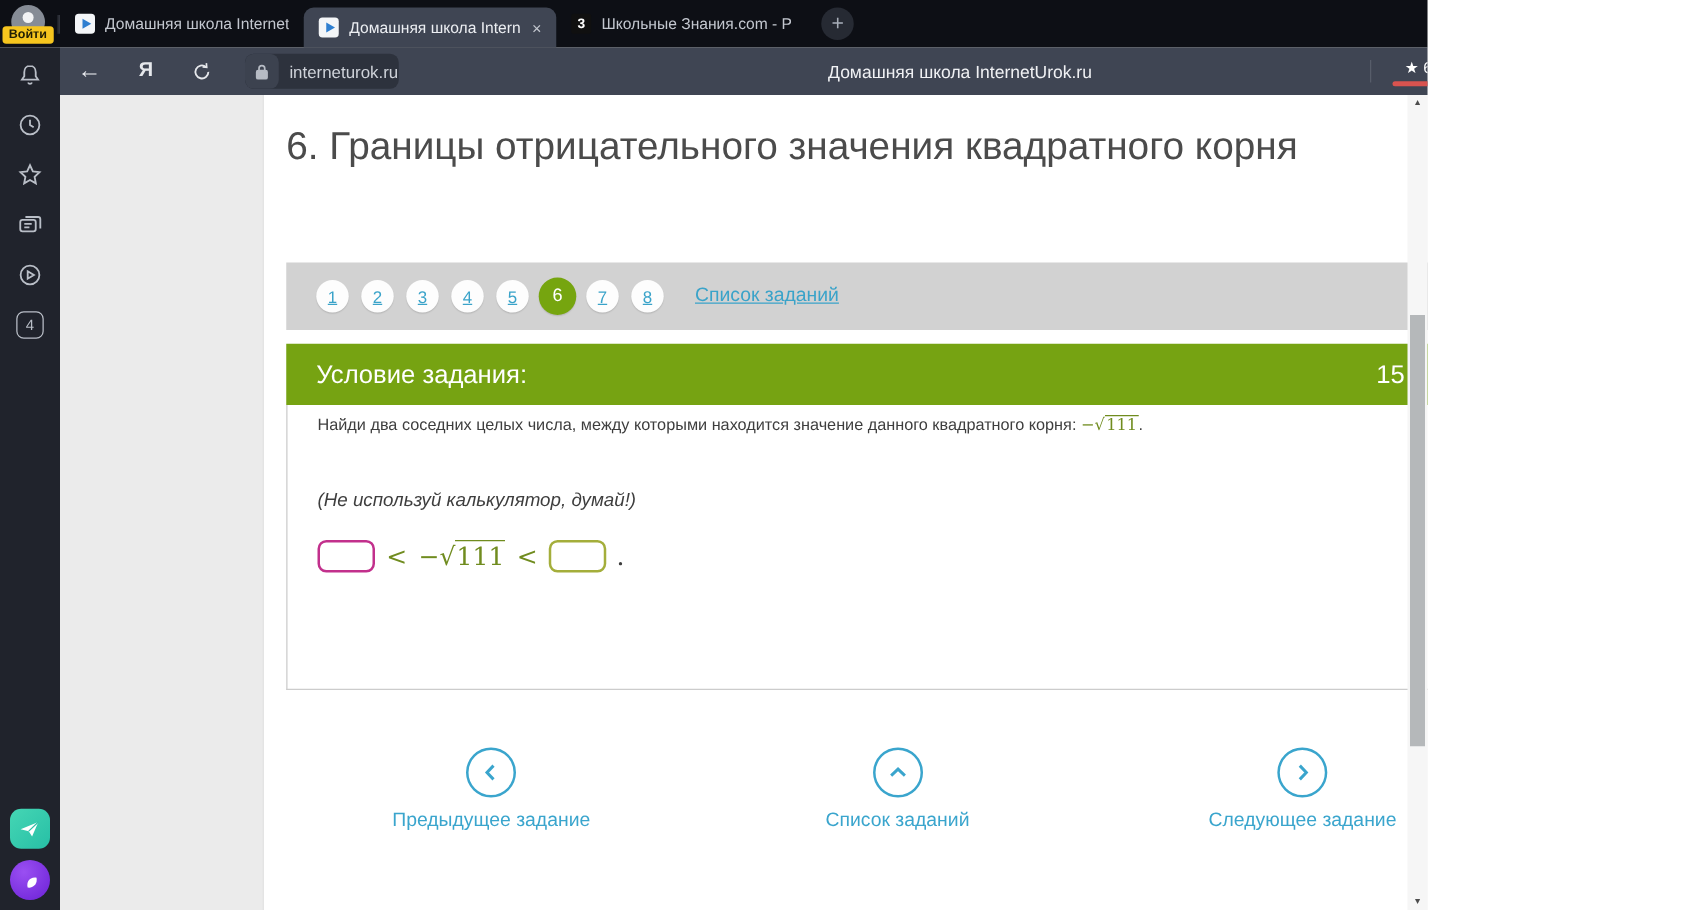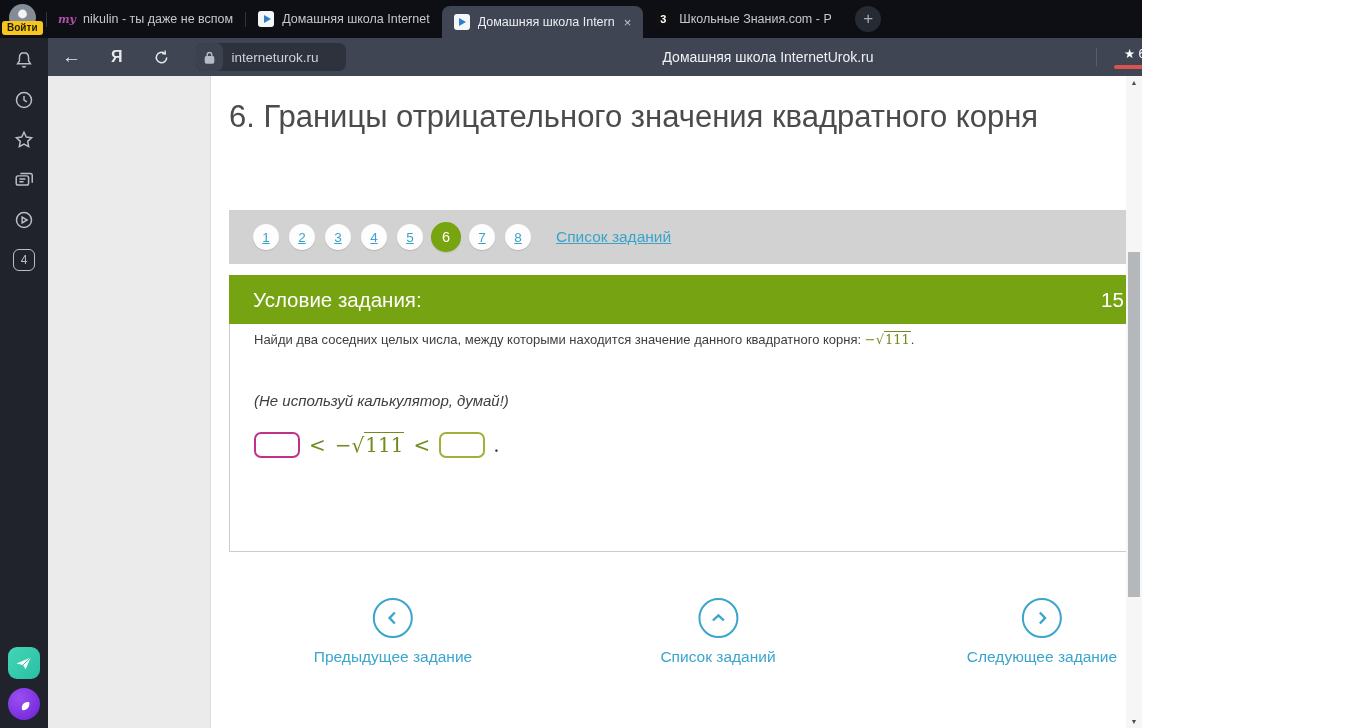--- a/index.html
+++ b/index.html
@@ -25,21 +25,21 @@
   .tabbar-right { margin-left:auto; display:flex; align-items:center; gap:29px; padding-right:18px; color:#ccd0d7; }
   .tb-ico { width:18px; height:18px; display:flex; align-items:center; justify-content:center; }
   .min-line { width:11px; height:2px; background:#ccd0d7; margin-top:8px; }
   .close-x { font-size:17px; }
 
   
   .toolbar { position:absolute; left:48px; top:38px; width:1318px; height:38px; background:#3f4553; display:flex; align-items:center; color:#e6e8ec; }
   .back-arrow { font-size:19px; margin-left:14px; }
   .ya-logo { font-size:16px; margin-left:30px; font-weight:bold; }
   .reload-ico { margin-left:30px; display:flex; }
-  .urlpill { display:flex; align-items:center; background:#2d323d; border-radius:7px; height:28px; margin-left:26px; padding-right:27px; overflow:hidden; }
+  .urlpill { display:flex; align-items:center; background:#2d323d; border-radius:7px; height:28px; margin-left:26px; padding-right:0; overflow:hidden; }
   .lockbox { width:27px; height:28px; background:#3c424f; border-radius:7px; display:flex; align-items:center; justify-content:center; margin-right:9px; }
   .url-text { font-size:13.5px; color:#ced2d9; }
   .pagetitle { position:absolute; left:300px; width:840px; text-align:center; font-size:14px; color:#f0f1f4; }
   .toolbar-right { margin-left:auto; display:flex; align-items:center; gap:17px; padding-right:13px; }
   .vsep { width:1px; height:18px; background:#575d6a; }
   .reviews { display:flex; flex-direction:column; align-items:center; gap:4px; }
   .reviews-line { font-size:12.5px; color:#fff; white-space:nowrap; }
   .reviews-bar { width:106px; height:4px; border-radius:2px; background:#d9534f; overflow:hidden; }
   .reviews-bar .green { width:79%; height:100%; background:#5cb860; }
   .dl-wrap { display:flex; flex-direction:column; align-items:center; }
@@ -102,24 +102,20 @@
     <div class="avatar-wrap">
       <div class="avatar-circle">
         <svg width="27" height="27" viewBox="0 0 27 27">
             <circle cx="13.5" cy="10" r="4.4" fill="#f2f3f5"></circle>
             <path d="M4.5 25c1.5-6 16.5-6 18 0z" fill="#f2f3f5"></path>
           </svg>
       </div>
       <div class="login-badge">Войти</div>
     </div>
     <div class="tabsep"></div>
-    <div class="tab">
-      <span class="fav fav-my">my</span>
-      <span class="t-title">nikulin - ты даже не вспом</span>
-    </div>
     <div class="tabsep"></div>
     <div class="tab">
       <span class="fav fav-book">
           <span class="tri"></span>
         </span>
       <span class="t-title">Домашняя школа Internet</span>
     </div>
     <div class="tab active">
       <span class="fav fav-book">
           <span class="tri"></span>

